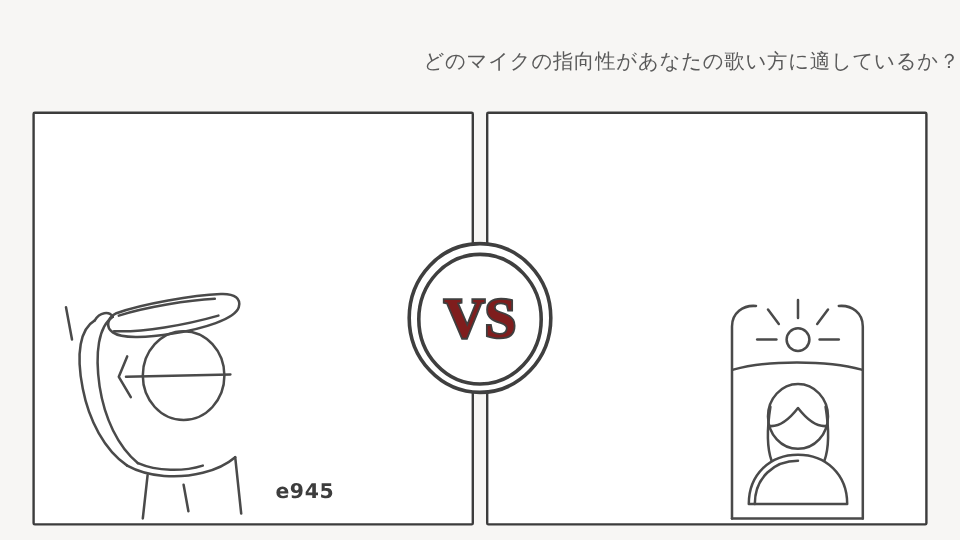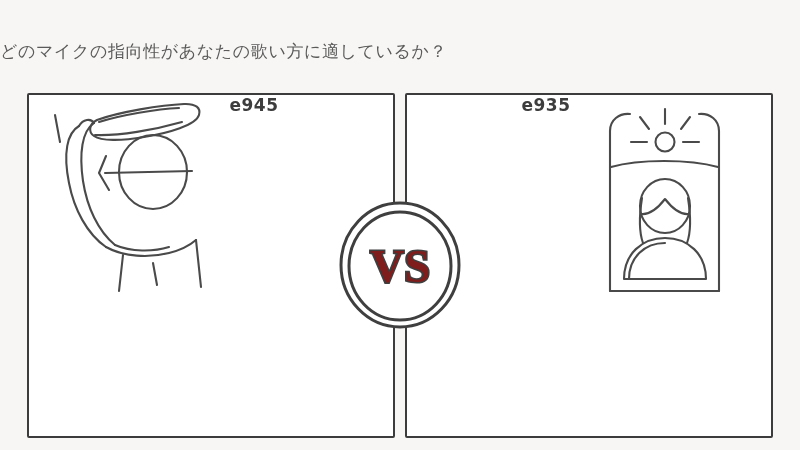--- a/index.html
+++ b/index.html
@@ -13,21 +13,21 @@
     font-family: "Liberation Sans", "DejaVu Sans", sans-serif;
     position: relative;
   }
 
   
   #page-title {
     position: absolute;
     top: 40px;
     left: 0;
     width: 800px;
-    text-align: left;
+    text-align: right;
     font-size: 17px;
     letter-spacing: 0.6px;
     color: #5a5a5a;
     font-weight: 400;
     line-height: 24px;
     white-space: nowrap;
   }
 
   
   #board {
@@ -48,21 +48,21 @@
     border-radius: 2px;
     overflow: visible;
   }
   .panel.left  { left: 0; }
   .panel.right { right: 0; }
 
   .panel-inner {
     position: absolute;
     inset: 0;
     display: flex;
-    align-items: flex-start;
+    align-items: flex-end;
     justify-content: center;
   }
   .panel.left  .panel-inner { flex-direction: row; }
   .panel.right .panel-inner { flex-direction: row; }
 
   .art {
     width: 175px;
     height: 200px;
     flex: 0 0 auto;
     display: flex;
@@ -176,21 +176,20 @@
         <div class="model-name">e945</div>
       </div>
 
     </div>
   </div>
 
   <div class="panel right">
     <div class="panel-inner">
 
       <div class="caption">
-        <div class="model-name">e935</div>
       </div>
 
       <div class="art">
         <svg width="175" height="200" viewBox="0 0 175 200" fill="none" stroke="#4a4a4a" stroke-width="2.1" stroke-linecap="round" stroke-linejoin="round">
 
           <path d="M33 196 L33 36 C 33 25, 42 18, 53 19"></path>
           <path d="M142 196 L142 36 C 142 25, 133 18, 122 19"></path>
           <path d="M33 196 L142 196"></path>
 
           <path d="M34 72 C 62 64, 112 64, 141 72"></path>

